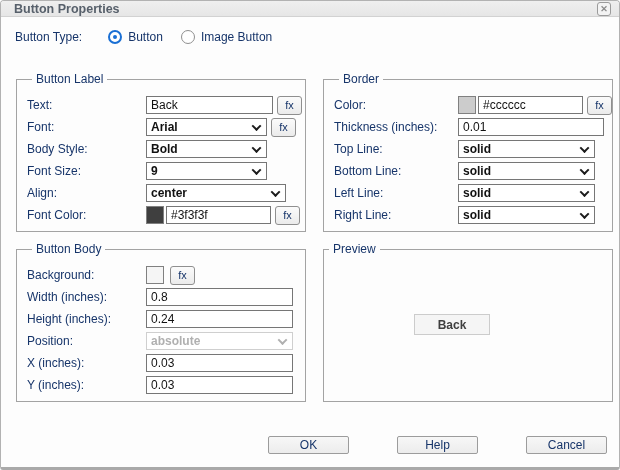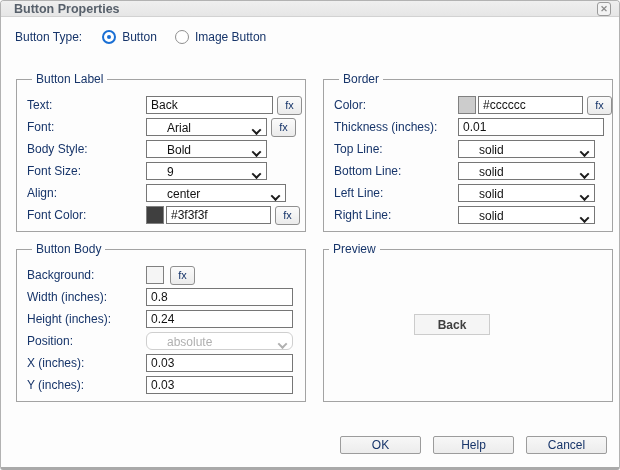--- a/index.html
+++ b/index.html
@@ -37,21 +37,21 @@
     font-weight: bold;
   }
 
   
   .type-row {
     margin: 10px 14px 0 14px;
     height: 20px;
     display: flex; align-items: center;
     color: #17356a;
   }
-  .type-row .row-label { margin-right: 20px; }
+  .type-row .row-label { margin-right: 26px; }
   .radio-opt { display: flex; align-items: flex-end; margin-right: 18px; }
   .radio { width: 14px; height: 14px; border-radius: 50%; background:#fff;
            margin-right: 6px; position: relative; cursor: pointer; }
   .radio.sel { border: 2px solid #1a6fd4; }
   .radio.sel::after {
     content:""; position:absolute; left:3px; top:3px;
     width:4px; height:4px; border-radius:50%; background:#1a6fd4;
   }
   .radio.unsel { border: 1px solid #8f8f8f; }
 
@@ -85,28 +85,28 @@
     font-family: "Liberation Sans", sans-serif; font-size: 12px; color: #111;
     padding: 0 4px; outline: none;
   }
   .w-input   { width: 127px; }   
   .w-color   { width: 105px; }   
   .w-wide    { width: 147px; }   
   .w-thick   { width: 146px; }   
 
   .select {
     height: 18px; border: 1px solid #767676; background: #fff;
-    display: flex; align-items: flex-end; justify-content: space-between;
-    padding: 0 6px 0 20px; cursor: pointer; color: #111;
+    display: flex; align-items: center; justify-content: space-between;
+    padding: 0 6px 0 4px; cursor: pointer; color: #111; font-weight: bold;
   }
   .s-font  { width: 121px; }
   .s-mid   { width: 121px; }
   .s-align { width: 140px; }
   .s-line  { width: 137px; }
-  .s-pos   { width: 147px; border-radius: 6px; }
+  .s-pos   { width: 147px; }
   .chev {
     width: 7px; height: 7px; flex: none;
     border-right: 2px solid #1c1c1c; border-bottom: 2px solid #1c1c1c;
     transform: rotate(45deg) translate(-1px,-1px);
   }
   .select.disabled { border-color: #cfcfcf; color: #b0b0b0; cursor: default; }
   .select.disabled .chev { border-color: #b0b0b0; }
 
   .swatch {
     width: 18px; height: 18px; flex: none;
@@ -135,21 +135,21 @@
   
   .footer {
     margin: 34px 12px 0 0;
     display: flex; justify-content: flex-end; gap: 12px;
   }
   .dlg-btn {
     width: 81px; height: 18px;
     border: 1px solid #9c9c9c; border-radius: 2px;
     background: linear-gradient(#f7f7f7, #ececec);
     color: #17356a; font-size: 12px; font-family: "Liberation Sans", sans-serif;
-    cursor: pointer; line-height: 15px;
+    cursor: pointer; line-height: 15px; margin-left: 36px;
   }
 </style>
 </head>
 <body>
 
 <div class="dialog">
 
   <div class="titlebar">
     <span class="title">Button Properties</span>
     <span class="close-btn">✕</span>

